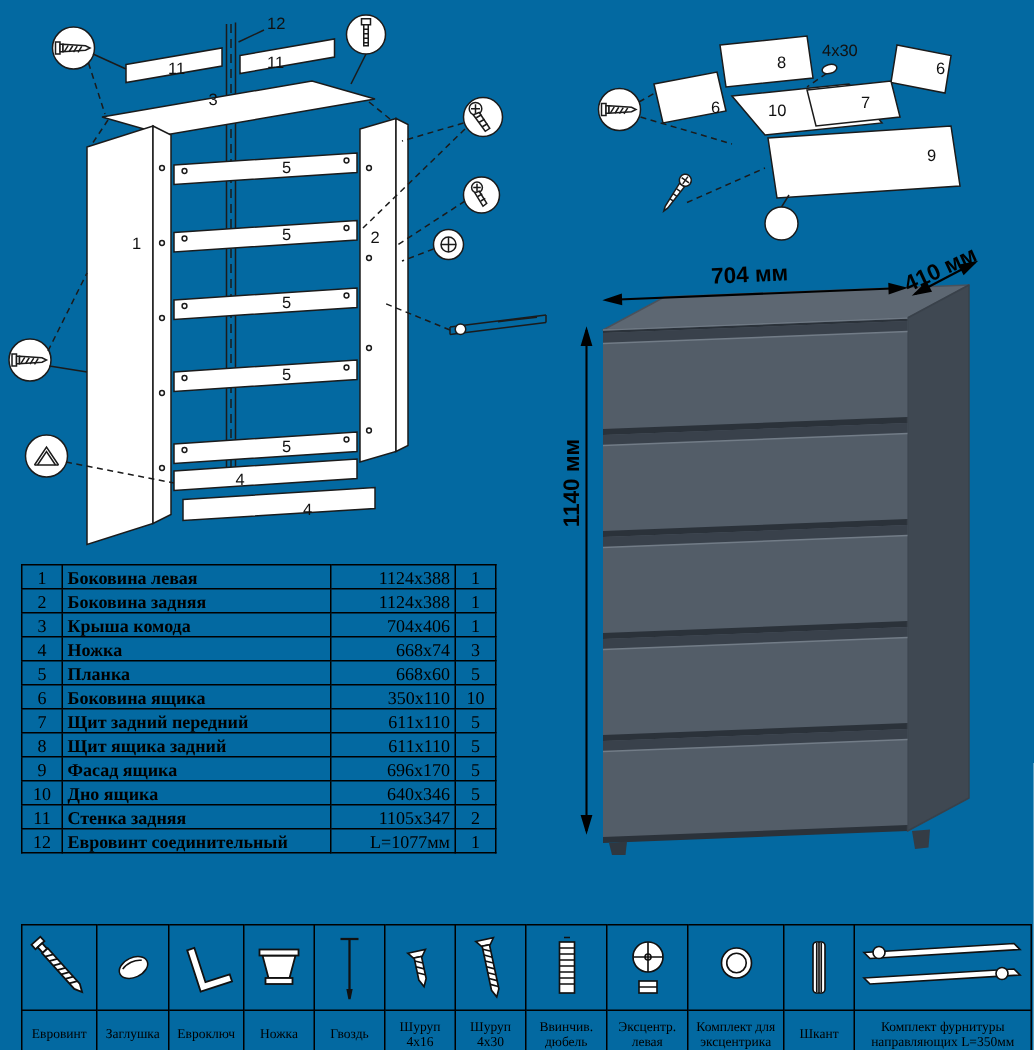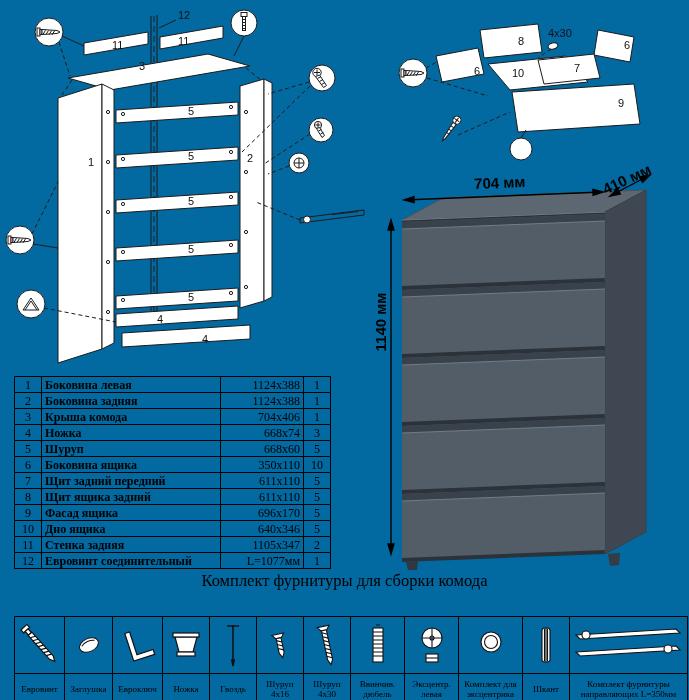--- a/index.html
+++ b/index.html
@@ -317,21 +317,21 @@
         <td class="qty">1</td>
       </tr>
       <tr>
         <td class="num">4</td>
         <td class="name">Ножка</td>
         <td class="size">668x74</td>
         <td class="qty">3</td>
       </tr>
       <tr>
         <td class="num">5</td>
-        <td class="name">Шуруп</td>
+        <td class="name">Планка</td>
         <td class="size">668x60</td>
         <td class="qty">5</td>
       </tr>
       <tr>
         <td class="num">6</td>
         <td class="name">Боковина ящика</td>
         <td class="size">350x110</td>
         <td class="qty">10</td>
       </tr>
       <tr>
@@ -366,21 +366,20 @@
       </tr>
       <tr>
         <td class="num">12</td>
         <td class="name">Евровинт соединительный</td>
         <td class="size">L=1077мм</td>
         <td class="qty">1</td>
       </tr>
     </tbody>
   </table>
 
-  <div class="sheet-title">Комплект фурнитуры для сборки комода</div>
 
   <table class="hw-table abs" style="left:14px;top:616px;">
     <colgroup>
       <col style="width:50px">
         <col style="width:48px">
         <col style="width:50px">
         <col style="width:44px">
       <col style="width:42px">
         <col style="width:46px">
         <col style="width:46px">

